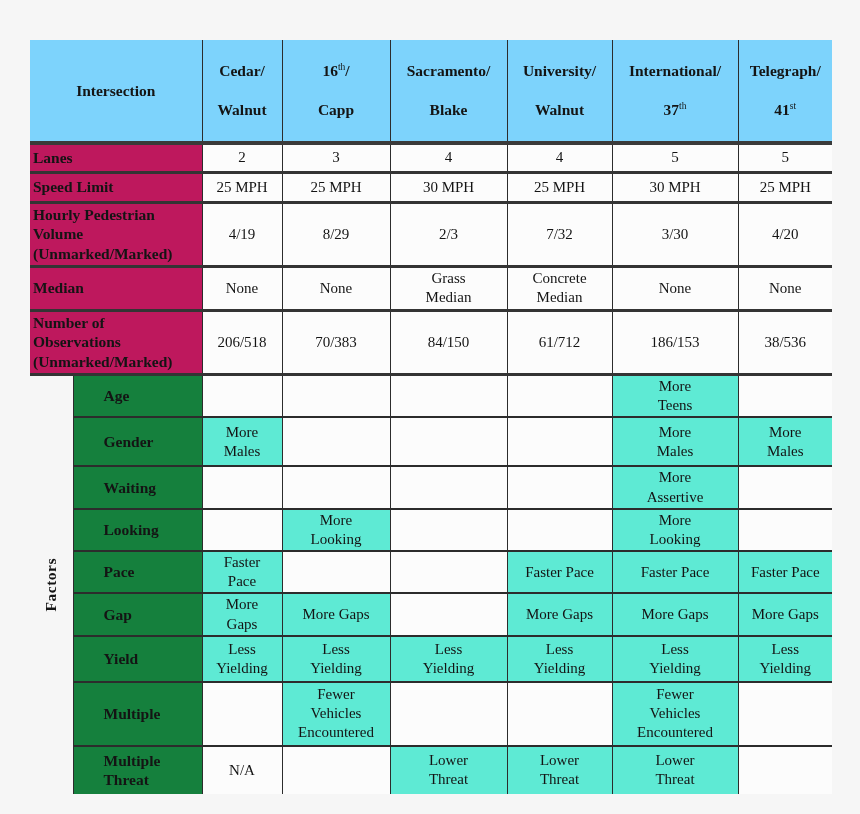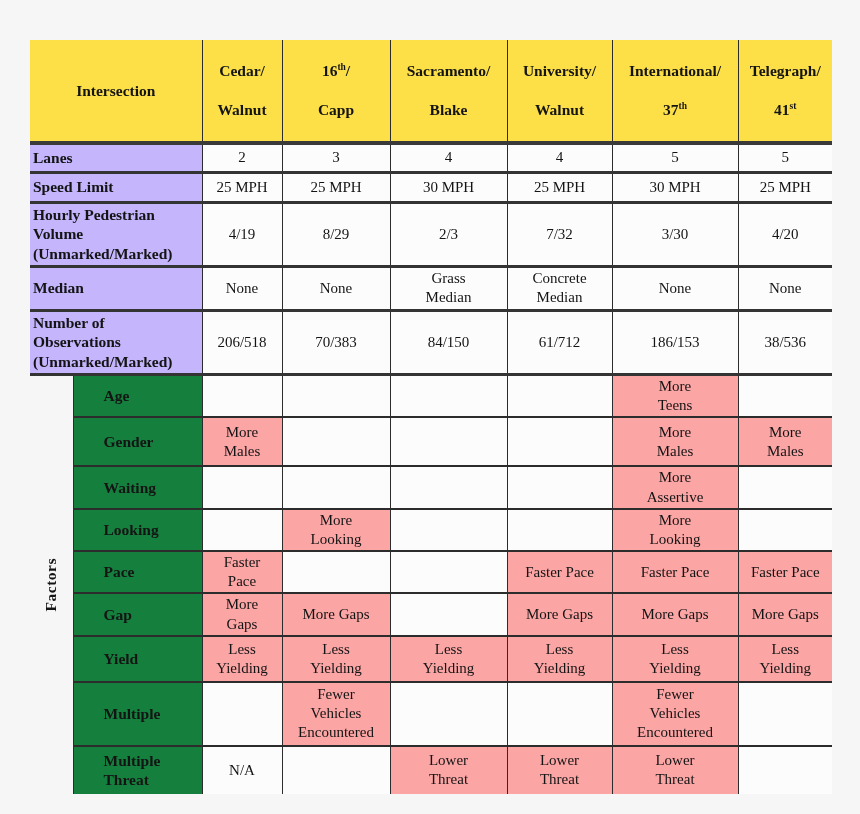--- a/index.html
+++ b/index.html
@@ -26,30 +26,30 @@
     line-height:1.28;
     background:#fcfcfc;
     white-space:pre-line;
   }
   .noL{border-left:none;}
   
   .rhead th{
     border-bottom:4px solid #3a3a3a;
     font-weight:bold;
     font-size:15.5px;
-    background:#fde047;
+    background:#7dd3fc;
   }
   
   .rinfo td{border-bottom:3px solid #343434;}
   .rinfo .lbl{
     text-align:left;
     font-weight:bold;
     font-size:15.5px;
     padding-left:3px;
-    background:#c4b5fd;
+    background:#be185d;
   }
   
   .rfac td{border-bottom:2.5px solid #2c2c2c;}
   .rfac .flbl{
     text-align:left;
     font-weight:bold;
     font-size:15.5px;
     padding-left:30px;
     background:#15803d;
     margin-top:36px;
@@ -66,23 +66,23 @@
     transform:rotate(180deg);
     font-weight:bold;
     font-size:15.5px;
     letter-spacing:.5px;
     margin:0 auto;
   }
   sup{
     font-size:9.5px;
     line-height:0;
     vertical-align:super;
-    font-weight:bold;
-  }
-  .gray{background:#fca5a5;text-align:center;}
+    font-weight:normal;
+  }
+  .gray{background:#5eead4;text-align:center;}
 </style>
 </head>
 <body>
 
 <div id="table-wrap">
 <table>
   <colgroup>
     <col style="width:43px">
         <col style="width:129px">
         <col style="width:80px">

